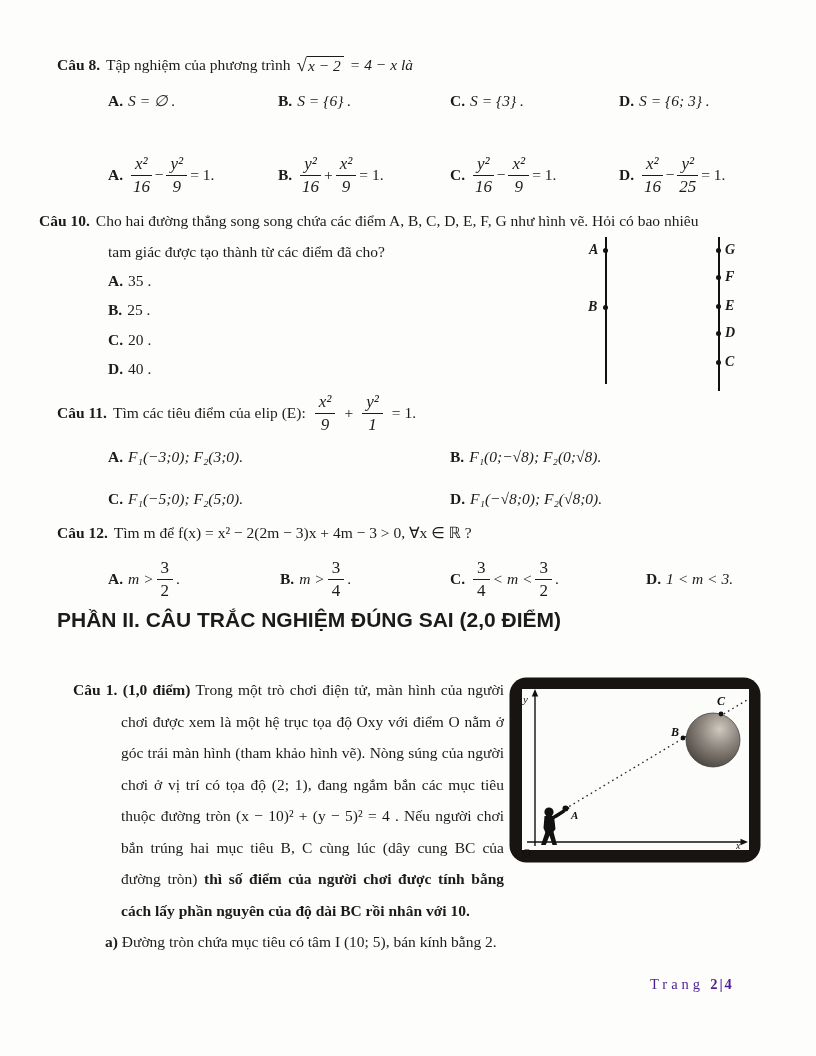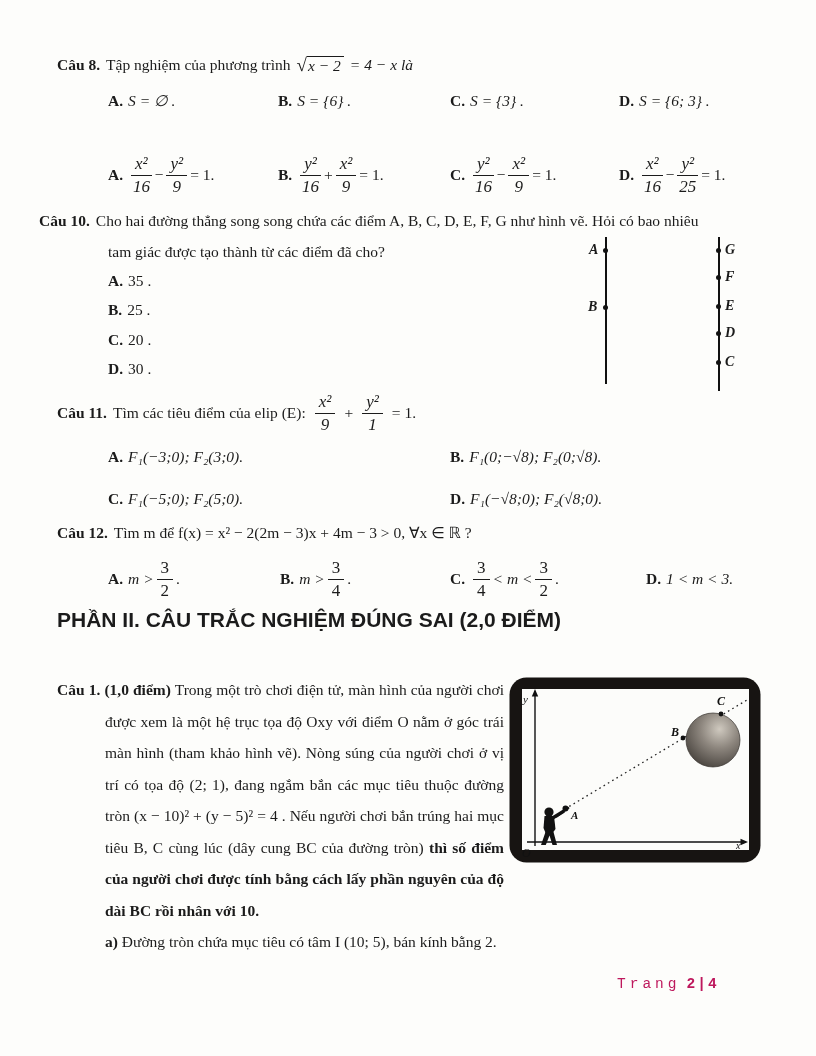--- a/index.html
+++ b/index.html
@@ -35,28 +35,28 @@
   
   #q10-fig{left:595px;top:232px;width:150px;height:162px;}
   .vline{position:absolute;width:1.6px;background:#111;}
   .dot{position:absolute;width:5px;height:5px;border-radius:50%;background:#111;}
   .flab{position:absolute;font-style:italic;font-weight:bold;font-size:14px;line-height:1;}
   
   #part2-title{top:608px;left:57px;font-family:"Liberation Sans",sans-serif;font-weight:bold;font-size:21px;}
   #part2-instr{top:641px;left:57px;font-family:"Liberation Sans",sans-serif;font-weight:bold;font-style:italic;font-size:15.5px;}
   
   #p2q1{top:674px;left:57px;width:447px;}
-  #p2q1-body{line-height:31.5px;text-align:justify;padding-left:48px;text-indent:-48px;}
+  #p2q1-body{line-height:31.5px;text-align:justify;padding-left:48px;text-indent:-48px;margin-left:16px;}
   #p2q1-body .bold{font-weight:bold;}
   #item-a{margin-top:1px;padding-left:48px;line-height:30px;}
   
   #game-fig{left:508px;top:676px;width:254px;height:188px;}
   #game-fig svg{display:block;}
   
-  #footer{top:976px;left:617px;font-size:14.5px;color:#be185d;font-family:Liberation Mono, monospace;}
+  #footer{top:976px;left:650px;font-size:14.5px;color:#4c1d95;}
   #footer .word{letter-spacing:4px;}
   #footer .pg{font-weight:bold;letter-spacing:2px;margin-left:6px;}
 </style>
 </head>
 <body>
 
 <div class="page">
 
   <div class="abs titlerow" style="top:55px;left:57px;">
     <span class="qlabel">Câu 8.</span>
@@ -151,21 +151,21 @@
     <div class="opt">
         <span class="opt-letter">B.</span>
         <span>25 .</span>
       </div>
     <div class="opt">
         <span class="opt-letter">C.</span>
         <span>20 .</span>
       </div>
     <div class="opt">
         <span class="opt-letter">D.</span>
-        <span>30 .</span>
+        <span>40 .</span>
       </div>
   </div>
 
   <div class="abs" id="q10-fig">
     <div class="vline" style="left:10px;top:5px;height:147px;"></div>
     <div class="vline" style="left:123px;top:5px;height:154px;"></div>
     <div class="dot" style="left:8px;top:16px;"></div>
     <div class="dot" style="left:8px;top:73px;"></div>
     <div class="dot" style="left:121px;top:16px;"></div>
     <div class="dot" style="left:121px;top:43px;"></div>

